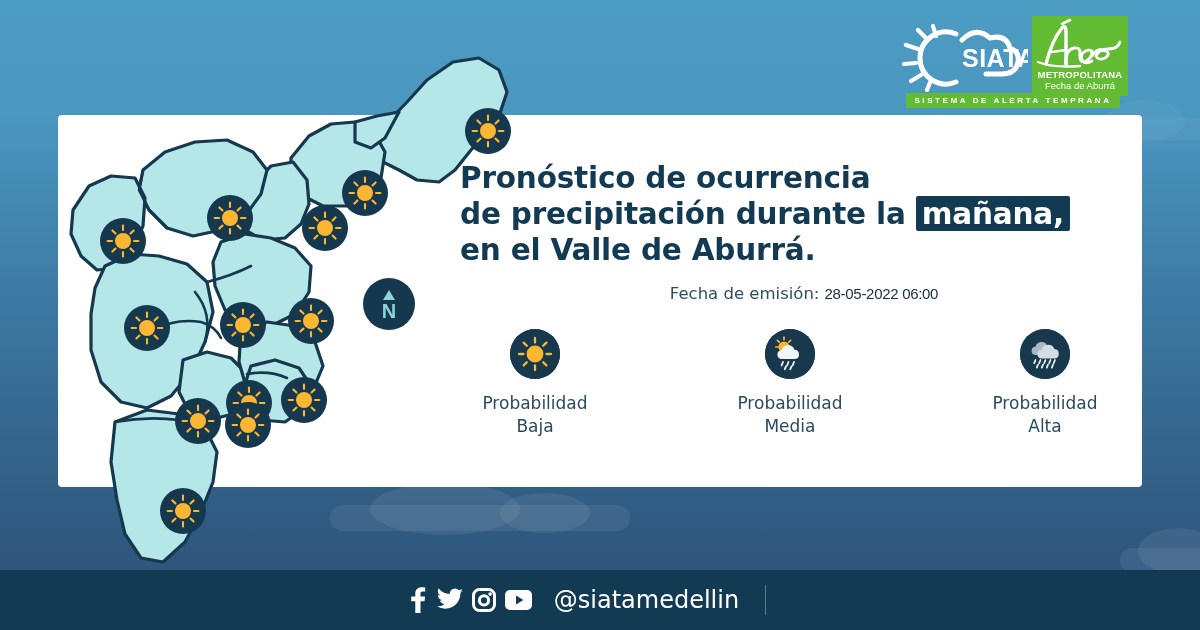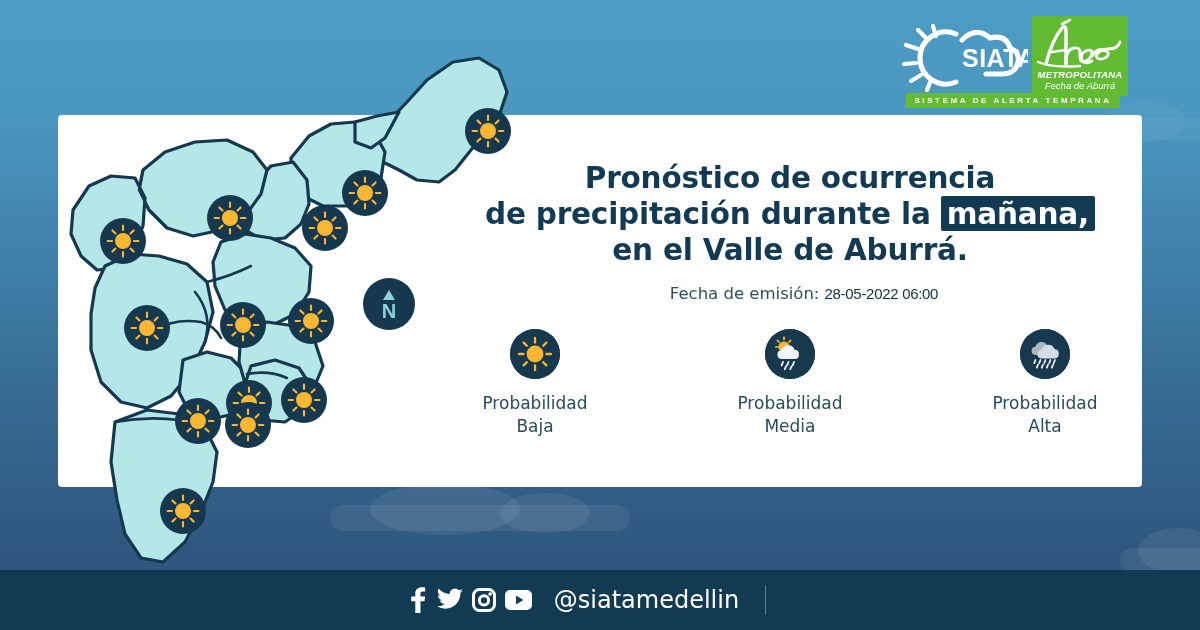--- a/index.html
+++ b/index.html
@@ -23,21 +23,20 @@
 
   
   #logos {
     position: absolute; top: 16px; left: 898px; width: 230px; height: 96px;
   }
   #siata-logo { position: absolute; left: 2px; top: 4px; width: 128px; height: 72px; }
   #area-logo {
     position: absolute; left: 134px; top: 0px; width: 96px; height: 80px;
     background: #62bb32; display:flex; flex-direction:column; align-items:center; justify-content:flex-end;
     padding-bottom: 5px;
-    font-style: italic;
   }
   #area-script { position:absolute; left:0; top:2px; width:96px; height:54px; }
   #area-l1 { color:#ffffff; font-size: 9.5px; font-weight: 700; letter-spacing: 0.2px; line-height: 10px; font-family:"Liberation Sans", sans-serif;}
   #area-l2 { color:#ffffff; font-size: 9.5px; font-weight: 400; line-height: 11px; font-family:"Liberation Sans", sans-serif;}
   #tagline {
     position: absolute; left: 906px; top: 93px; width: 214px; height: 15px;
     background: #62bb32; color: #ffffff;
     font-size: 8px; font-weight: 700; letter-spacing: 2.6px;
     display:flex; align-items:center; justify-content:center;
     font-family: "Liberation Sans", sans-serif;
@@ -57,21 +56,21 @@
 
   #compass {
     position:absolute; left:308px; top:248px; width:52px; height:52px;
     background:#15384f; border-radius:50%;
   }
 
   
   #content { position:absolute; left:460px; top:160px; width:660px; }
   #title {
     color:#123a52; font-weight:700; font-size:29.5px; line-height:36px;
-    text-align:center; font-family:"DejaVu Sans", sans-serif; letter-spacing:-0.2px;
+    font-family:"DejaVu Sans", sans-serif; letter-spacing:-0.2px;
   }
   .hl { background:#123a52; color:#ffffff; padding:1px 6px 0 6px; border-radius:2px; }
 
   #emision { margin-top:16px; text-align:center; white-space:nowrap; }
   #emision-label { color:#2c4f63; font-size:16.5px; font-family:"DejaVu Sans", sans-serif;margin-left:28px; }
   #emision-value { color:#11303f; font-size:15px; font-family:"Liberation Sans", sans-serif; letter-spacing:-0.3px; }
 
   #legend { margin-top:26px; display:flex; justify-content:space-between; gap:78px; }
   .legend-item { width:150px; display:flex; flex-direction:column; align-items:center; }
   .legend-icon { width:50px; height:50px; border-radius:50%; background:#17384d; }

